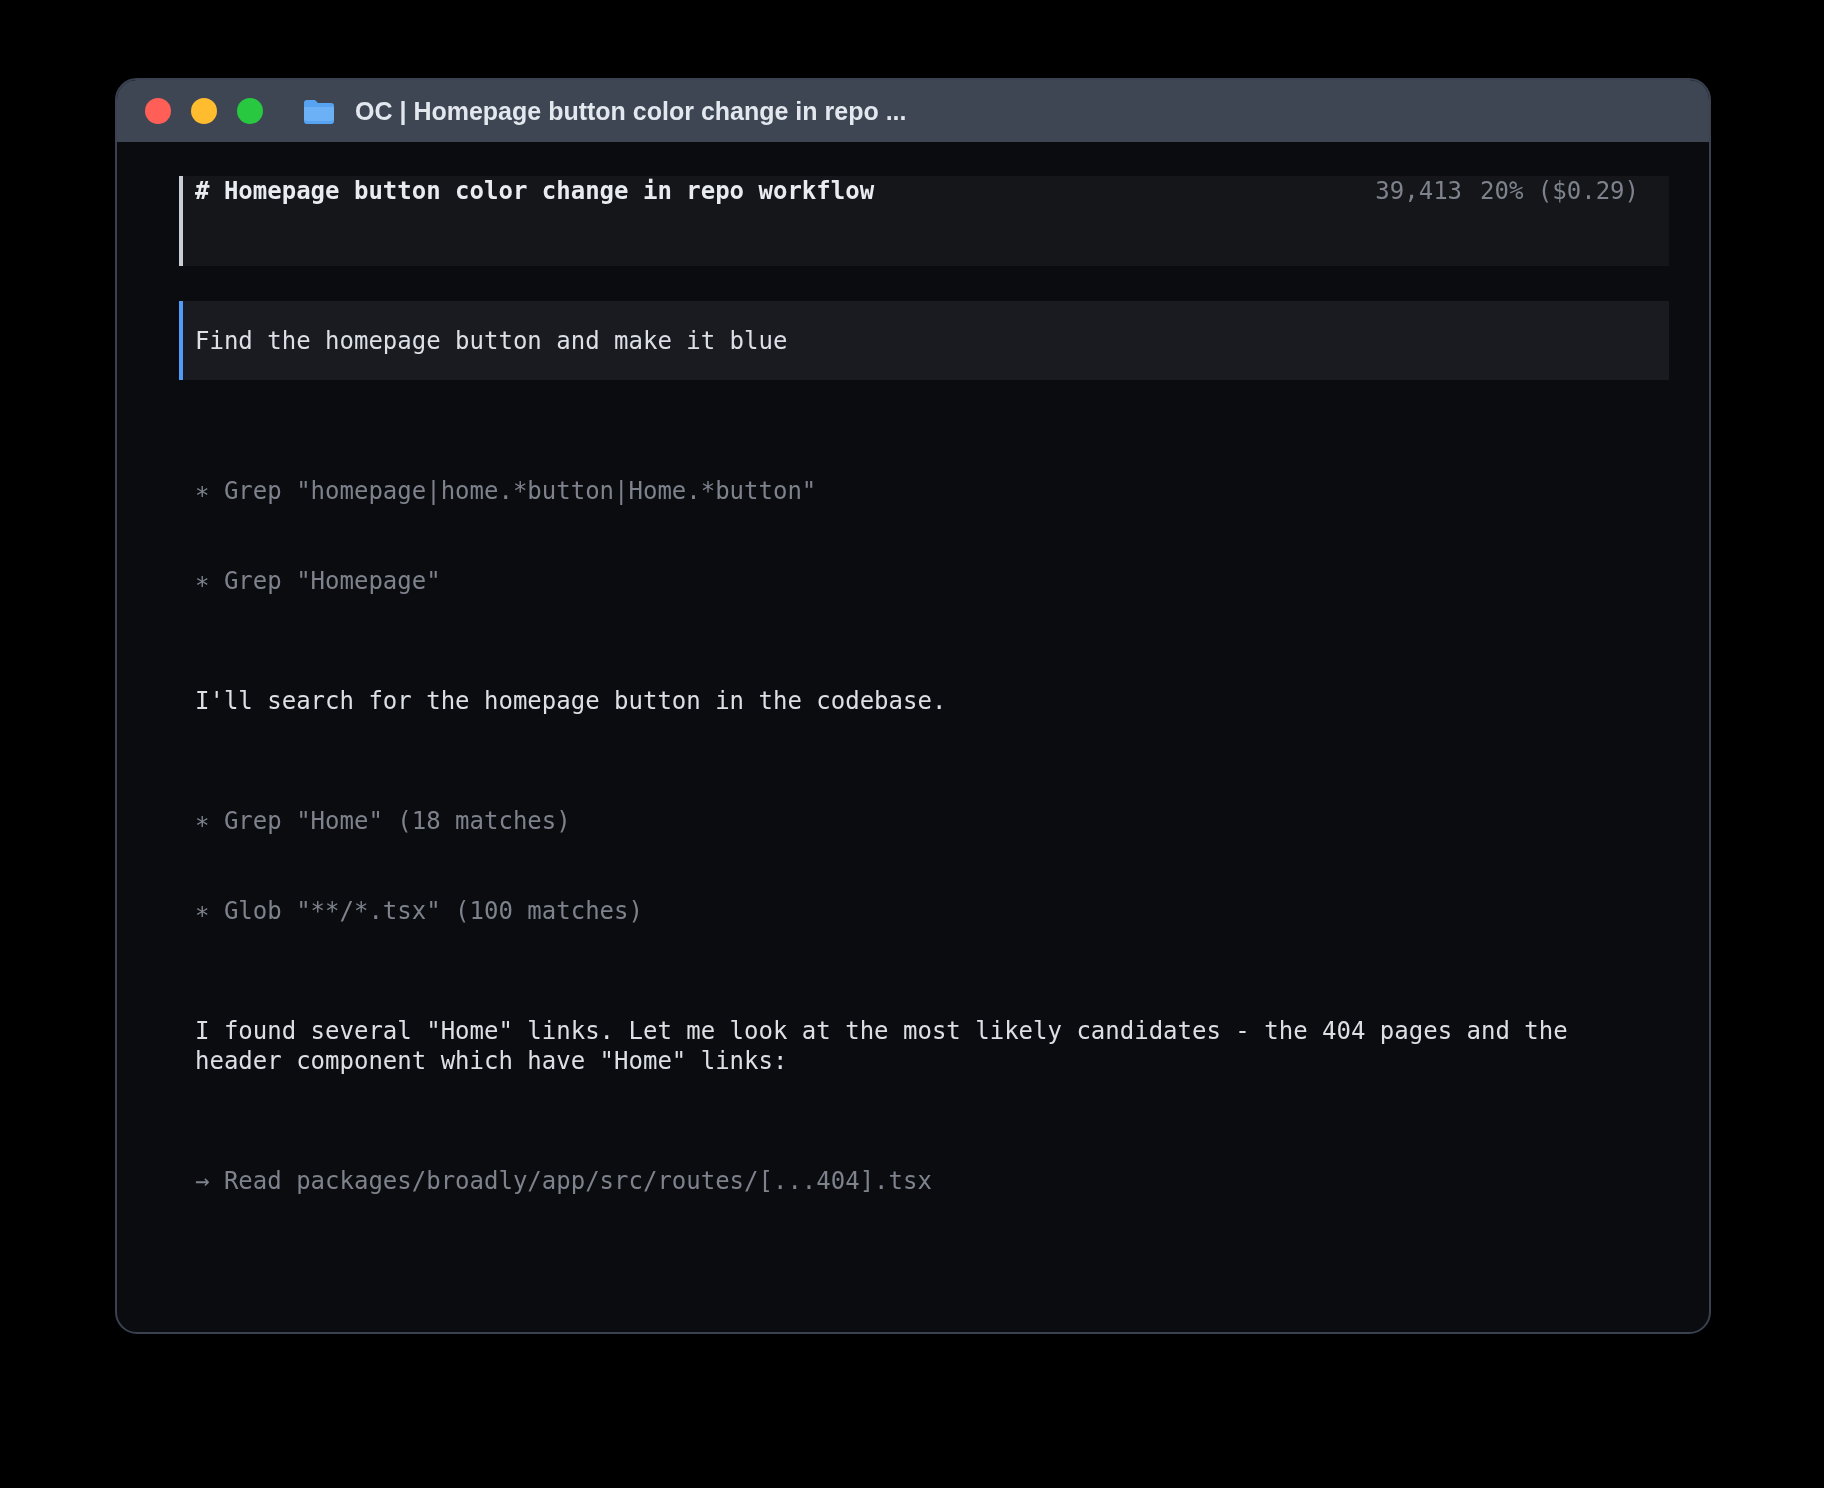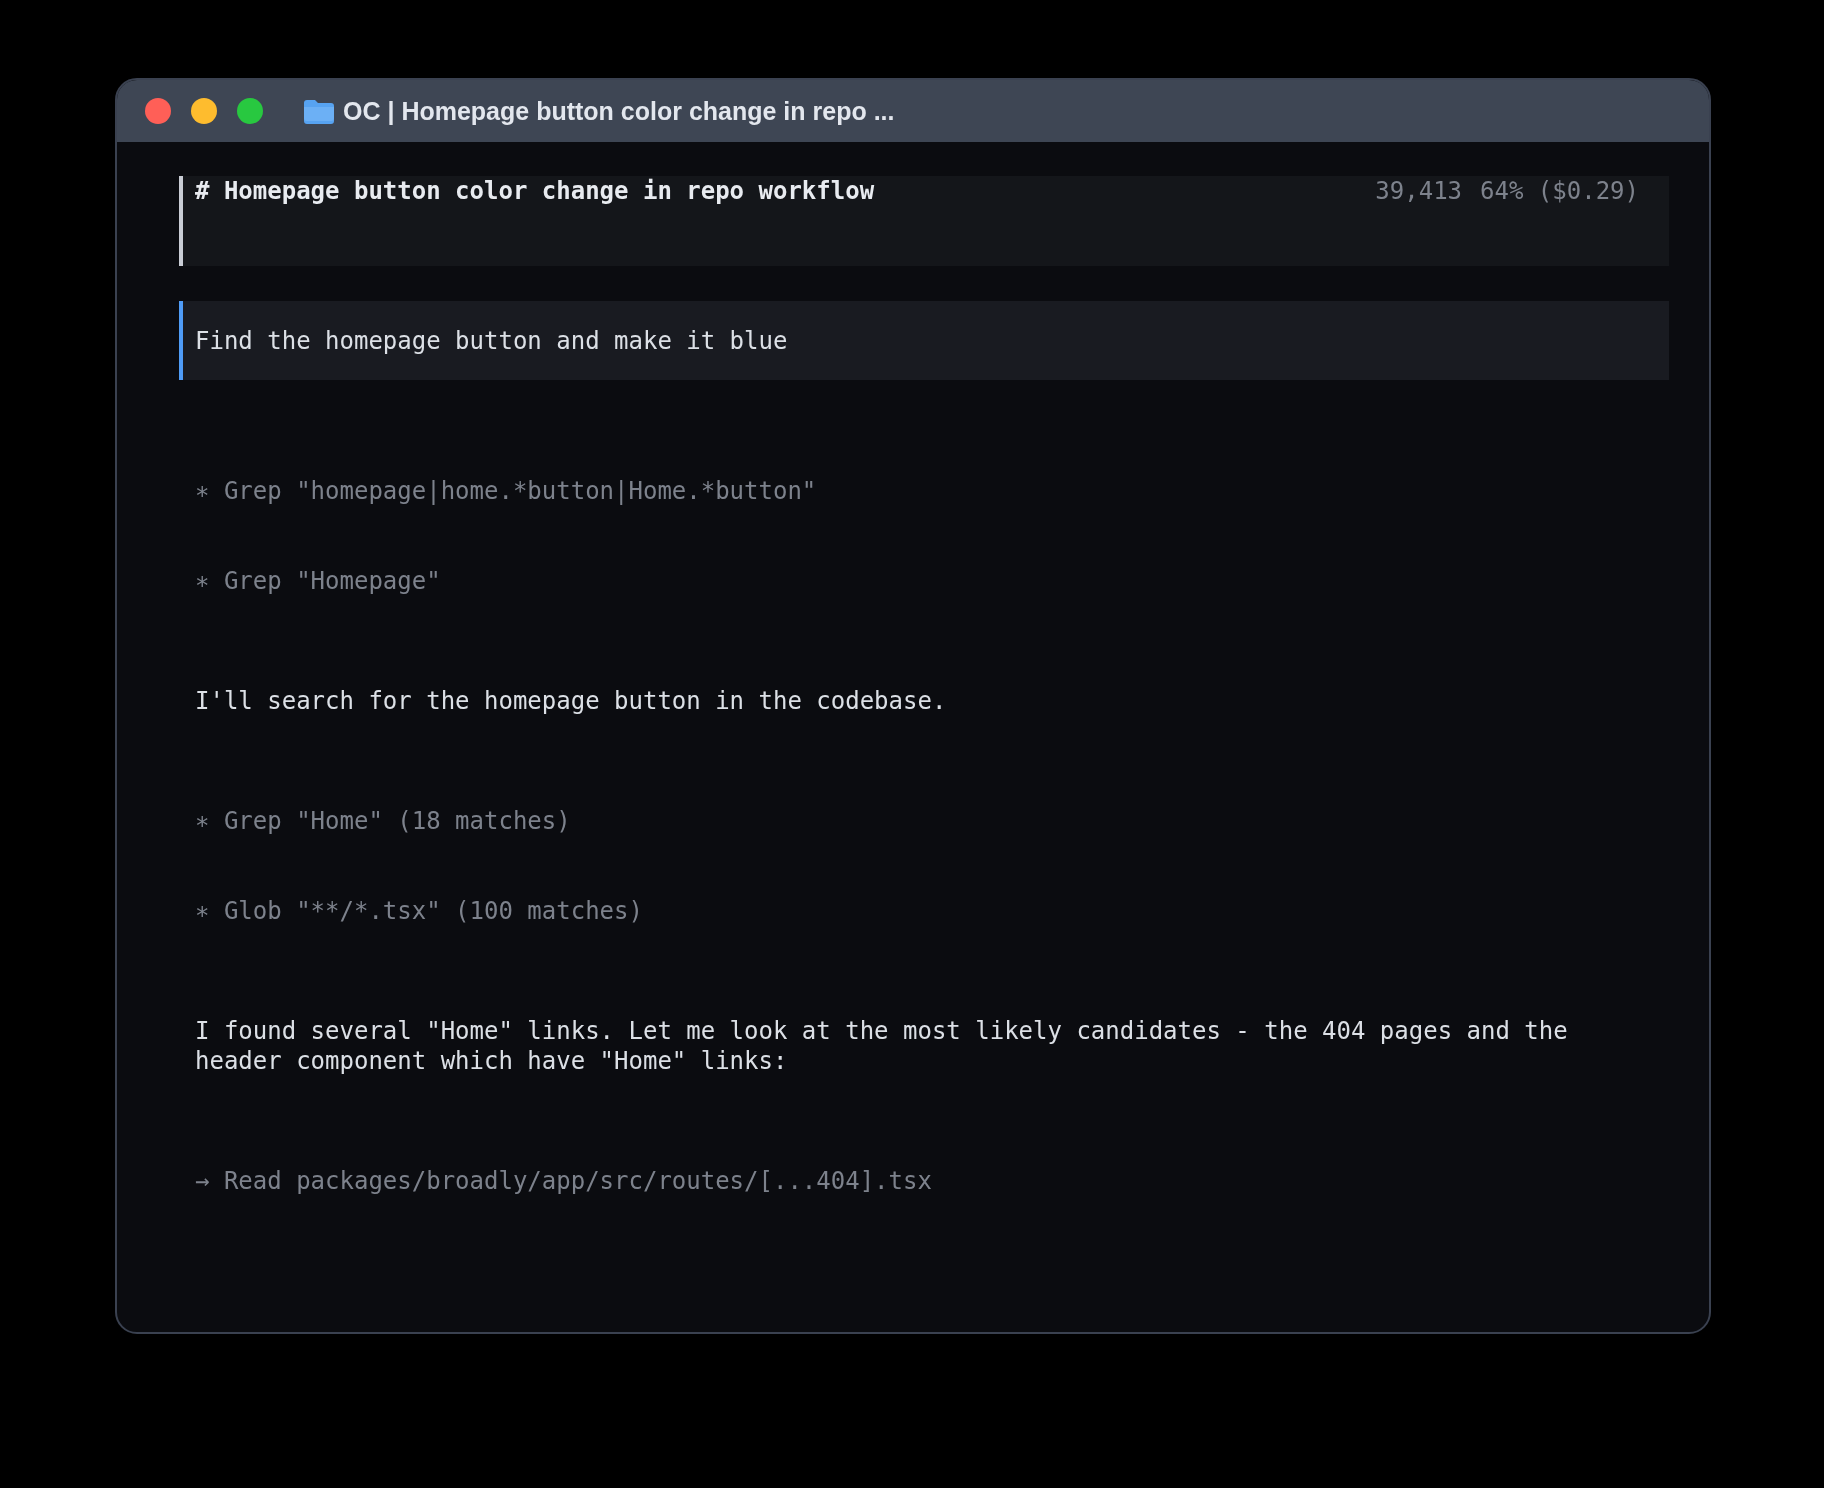--- a/index.html
+++ b/index.html
@@ -20,21 +20,21 @@
   }
   .titlebar{
     height:62px;background:var(--titlebar-bg);display:flex;align-items:center;padding:0 28px;
   }
   .lights{display:flex;gap:20px;align-items:center;}
   .light{width:26px;height:26px;border-radius:50%;}
   .light.red{background:var(--traffic-red);}
   .light.yellow{background:var(--traffic-yellow);}
   .light.green{background:var(--traffic-green);}
   .tb-title{
-    margin-left:40px;display:flex;align-items:center;gap:8px;
+    margin-left:40px;display:flex;align-items:center;gap:20px;
     font-family:"Liberation Sans", sans-serif;font-weight:700;font-size:25px;color:#e3e7ee;
     white-space:nowrap;
   }
   .folder-icon{display:inline-flex;width:32px;height:26px;}
   .terminal{
     padding:34px 40px 30px 62px;font-size:24px;line-height:30px;color:var(--text);
   }
   .block{border-left:4px solid var(--header-bar);background:var(--block-bg);}
   .header-block{
     height:90px;display:flex;align-items:flex-start;justify-content:space-between;
@@ -73,21 +73,21 @@
       <span>OC | Homepage button color change in repo ...</span>
     </div>
   </div>
 
   <div class="terminal">
 
     <section class="block header-block">
       <span class="session-title"># Homepage button color change in repo workflow</span>
       <span class="session-stats">
         <span>39,413</span>
-        <span>64% ($0.29)</span>
+        <span>20% ($0.29)</span>
       </span>
     </section>
 
     <section class="user-block">
       <span>Find the homepage button and make it blue</span>
     </section>
 
     <div class="conversation">
 
       <div class="para tools">

